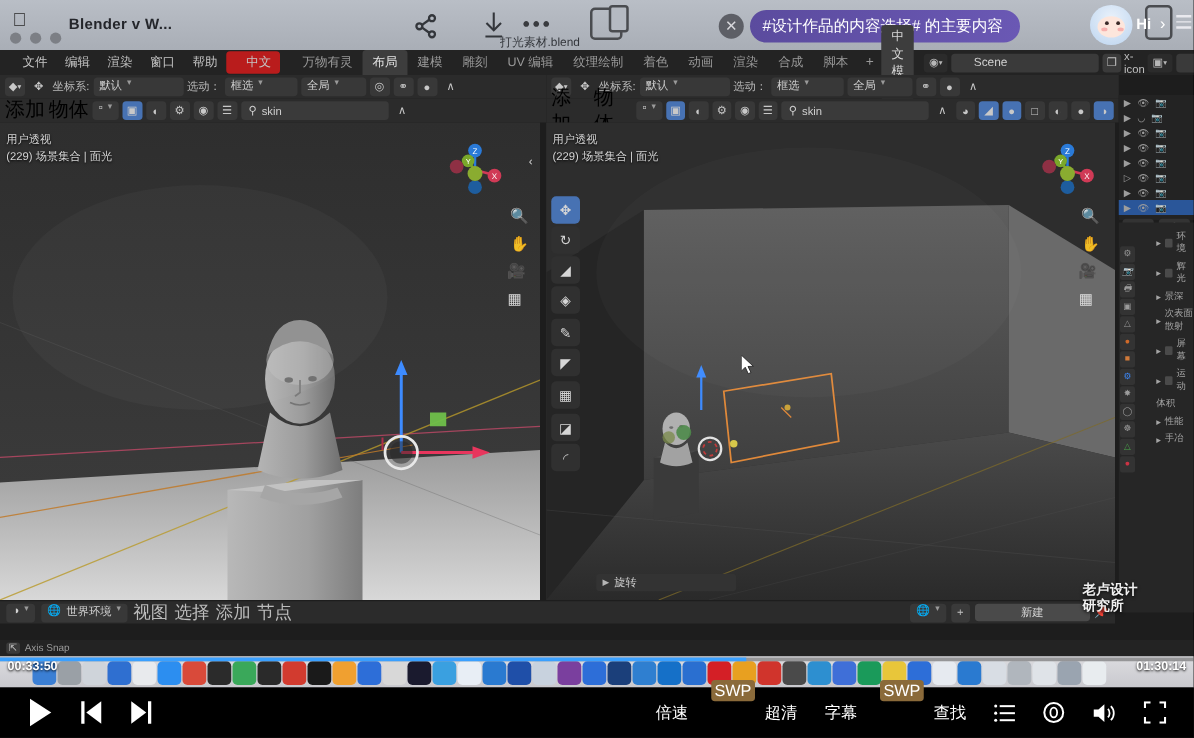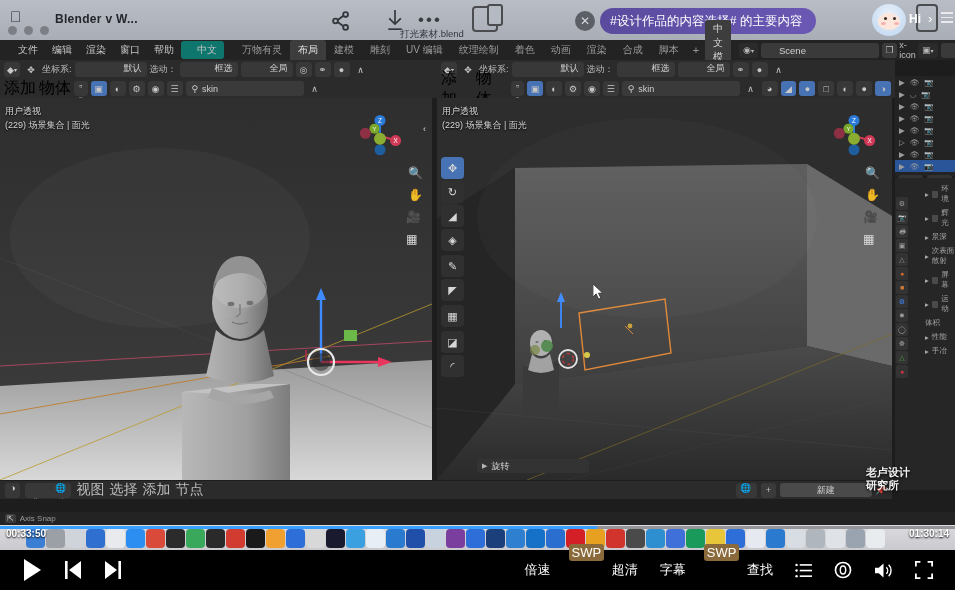--- a/index.html
+++ b/index.html
@@ -40,36 +40,36 @@
   .hi{position:absolute;left:909px;top:12px;color:#fff;font-size:12px;font-weight:bold;}
   .hi-c{position:absolute;left:928px;top:11px;color:#fff;font-size:13px;}
   .burger{position:absolute;left:941px;top:12px;}
   .burger i{display:block;width:12px;height:1.6px;background:#e9e9ee;margin-bottom:3px;}
 
   
   .bmenu{position:absolute;left:0;top:40px;width:955px;height:20px;background:#232323;
     display:flex;align-items:center;padding-left:4px;}
   .blogo{width:15px;height:15px;margin:0 5px 0 2px;}
   .mitem{color:#c4c4c4;font-size:10px;padding:2px 7px;white-space:nowrap;}
-  .mitem.box{background:#0f766e;border-radius:3px;padding-left:16px;}
+  .mitem.box{background:#b91c1c;border-radius:3px;padding-left:16px;}
   .wtabs{display:flex;align-items:center;margin-left:10px;}
   .wtab{color:#9a9a9a;font-size:10px;padding:3px 8px;border-radius:3px 3px 0 0;white-space:nowrap;}
   .wtab.active{background:#3d3d3d;color:#e4e4e4;}
   .plus{color:#9a9a9a;font-size:11px;padding:0 6px;}
   .modebox{background:#3d3d3d;border-radius:3px;color:#d8d8d8;font-size:10px;padding:2px 8px;}
   .scene-row{display:flex;align-items:center;margin-left:8px;gap:3px;}
   .mini-dd{display:flex;align-items:center;background:#2b2b2b;border-radius:3px;height:15px;padding:0 4px;color:#b6b6b6;font-size:9px;}
   .fieldbox{background:#3a3a3a;border-radius:3px;height:15px;min-width:118px;color:#d0d0d0;font-size:9.5px;
     display:flex;align-items:center;padding:0 18px;}
   .sqbtn{width:15px;height:15px;background:#3a3a3a;border-radius:3px;display:flex;align-items:center;justify-content:center;color:#c0c0c0;font-size:9px;}
 
   
   .hdr{position:absolute;height:19px;background:#2b2b2b;display:flex;align-items:center;gap:3px;padding:0 4px;}
   .hdr .lbl{color:#b9b9b9;font-size:9px;white-space:nowrap;}
-  .dd{display:flex;align-items:flex-end;background:#383838;border-radius:3px;height:15px;padding:0 5px;color:#d2d2d2;font-size:9px;gap:4px;flex-direction:column;}
+  .dd{display:flex;align-items:flex-start;background:#383838;border-radius:3px;height:15px;padding:0 5px;color:#d2d2d2;font-size:9px;gap:4px;}
   .dd .cv{font-size:7px;color:#9a9a9a;}
   .ibtn{width:16px;height:15px;background:#383838;border-radius:3px;display:flex;align-items:center;justify-content:center;color:#c8c8c8;font-size:9px;}
   .ibtn.flat{background:transparent;}
   .ibtn.on{background:#4772b3;}
 
   
   .hdr2{position:absolute;height:19px;background:#2b2b2b;display:flex;align-items:center;gap:3px;padding:0 4px;}
   .search{display:flex;align-items:center;background:#3a3a3a;border-radius:3px;height:15px;padding:0 6px;gap:4px;color:#cfcfcf;font-size:9px;}
 
   

